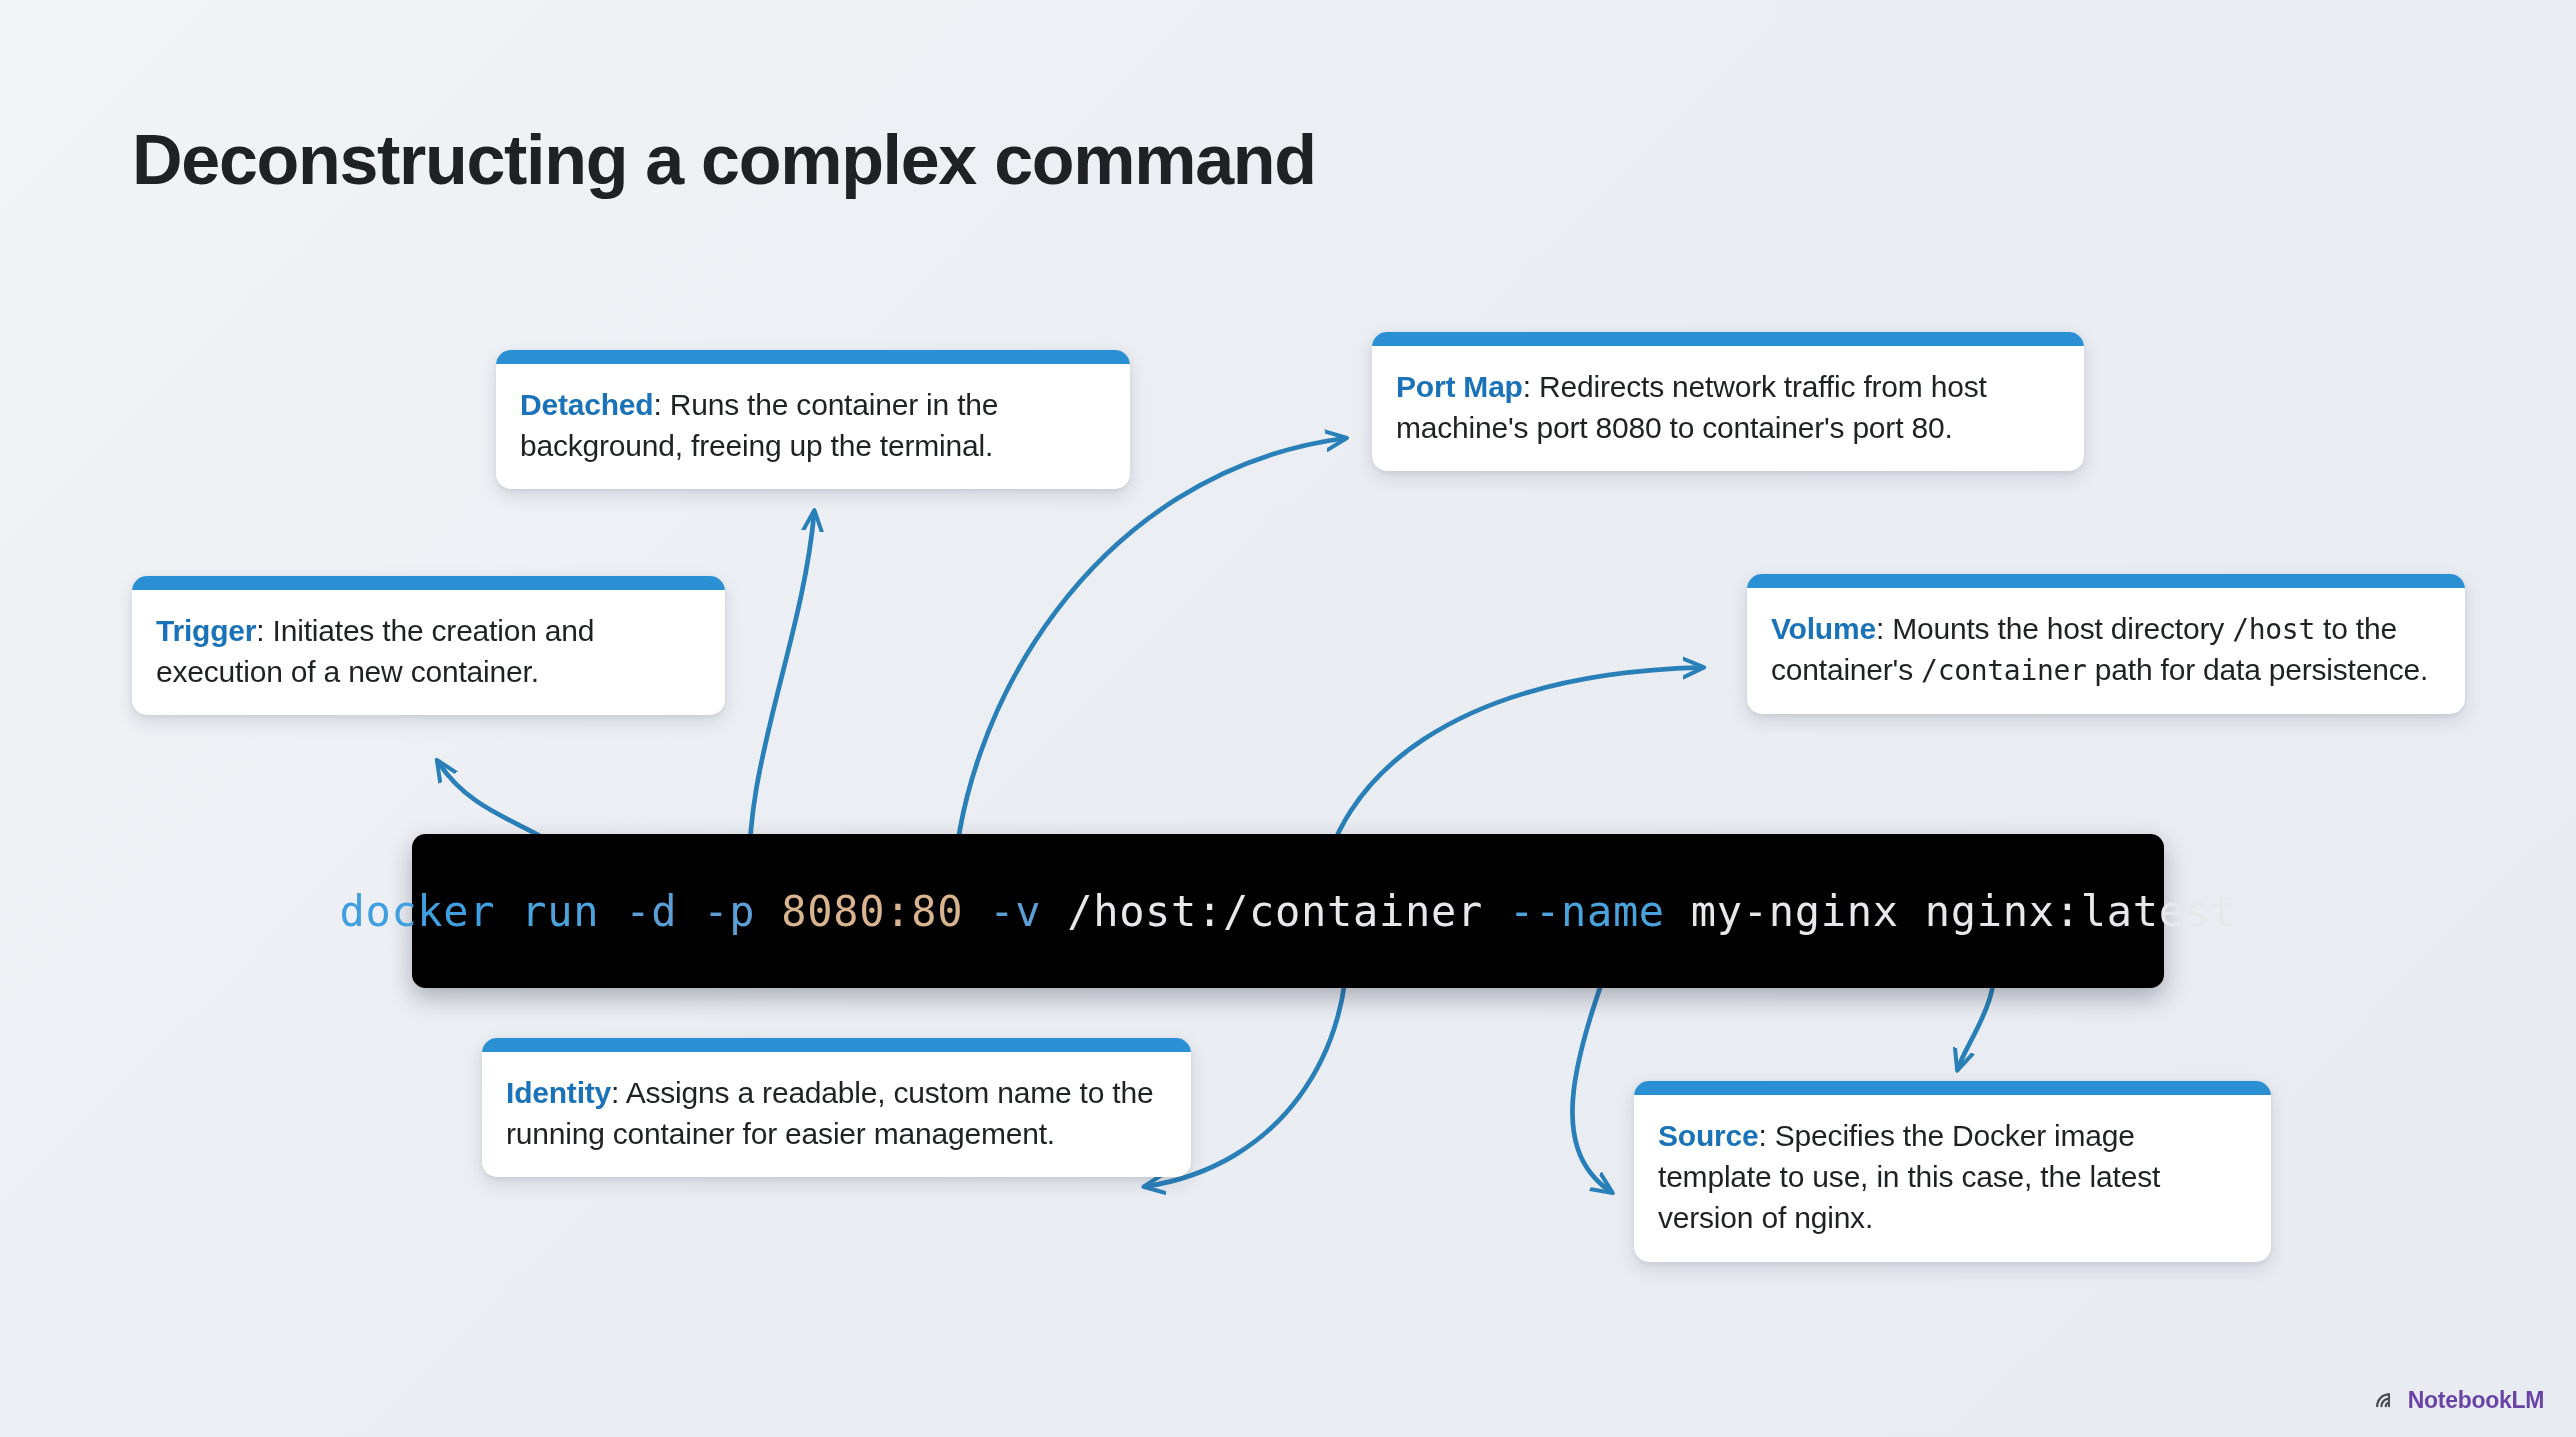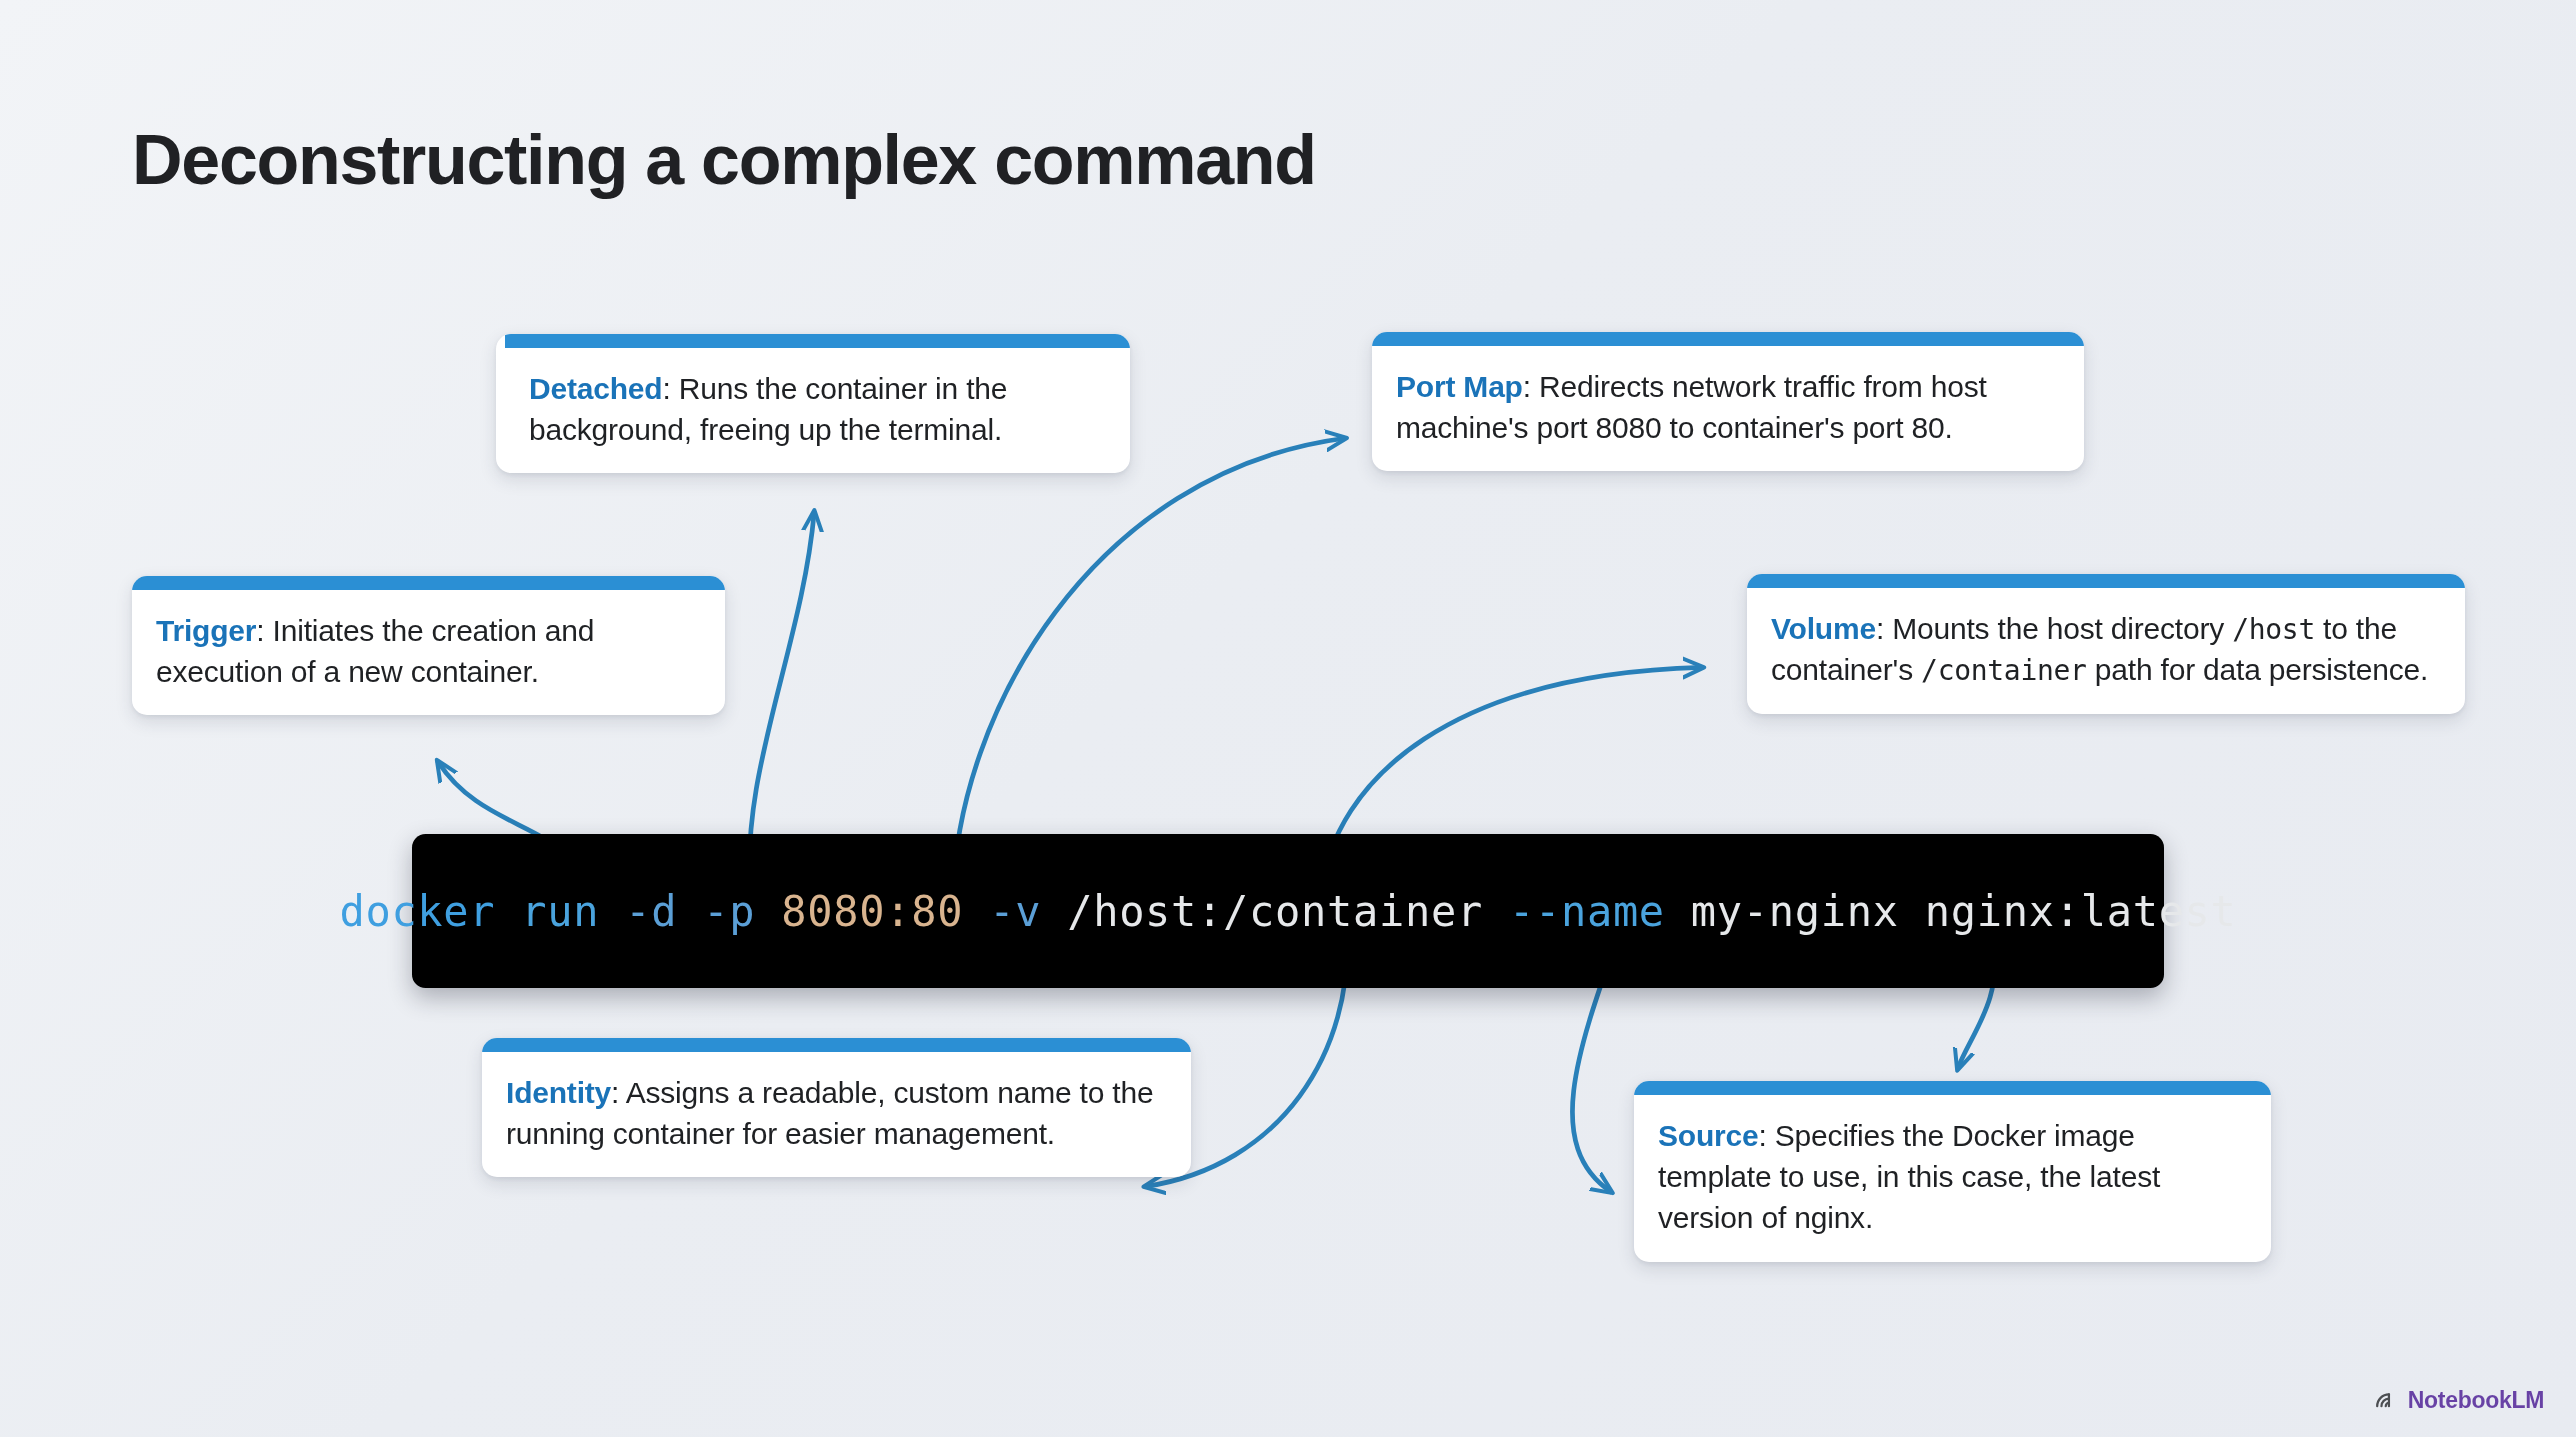--- a/index.html
+++ b/index.html
@@ -53,21 +53,21 @@
     color: #1a73b8;
     font-weight: 700;
   }
   .mono-inline {
     font-family: "DejaVu Sans Mono", "Liberation Mono", monospace;
     font-size: 28px;
     letter-spacing: -0.3px;
   }
 
   
-  #card-detached { left: 496px;  top: 334px;  width: 634px; padding-left: 9px; }
+  #card-detached { left: 496px;  top: 350px;  width: 634px; }
   #card-portmap  { left: 1372px; top: 332px;  width: 712px; }
   #card-trigger  { left: 132px;  top: 576px;  width: 593px; }
   #card-volume   { left: 1727px; top: 574px;  width: 718px; margin-left: 20px; }
   #card-identity { left: 482px;  top: 1038px; width: 709px; }
   #card-source   { left: 1634px; top: 1081px; width: 637px; }
 
   
   #terminal-bar {
     position: absolute;
     left: 412px;

